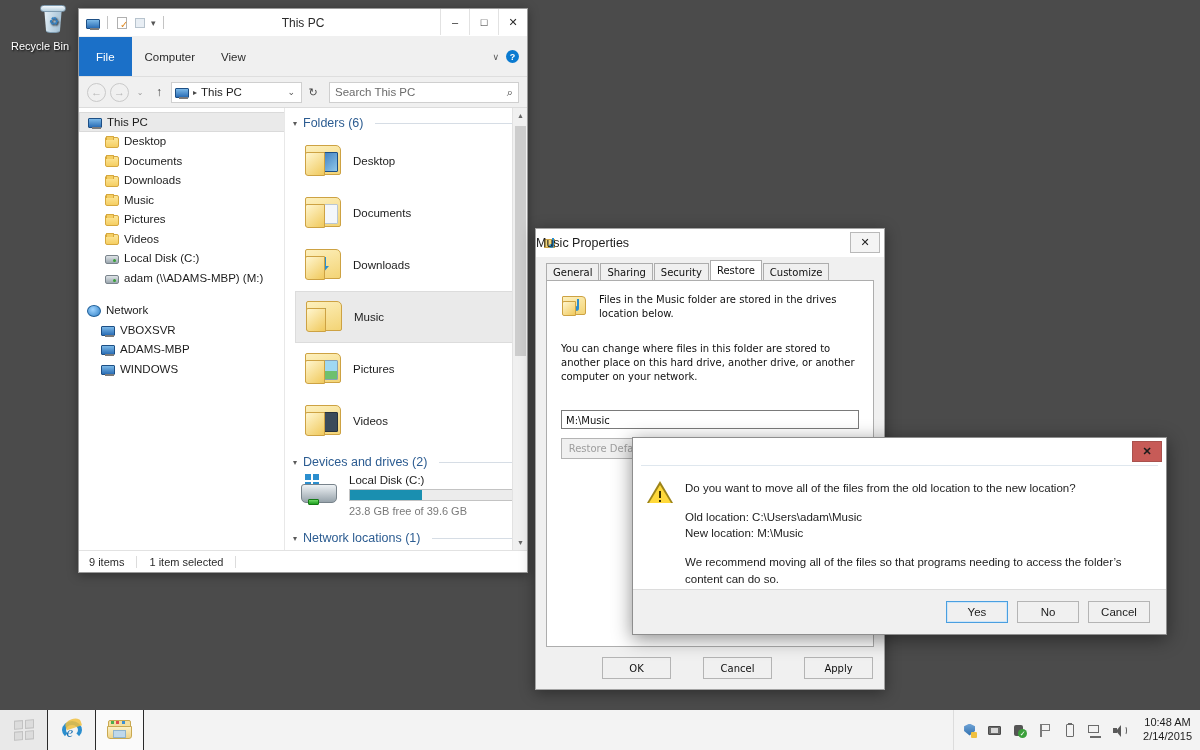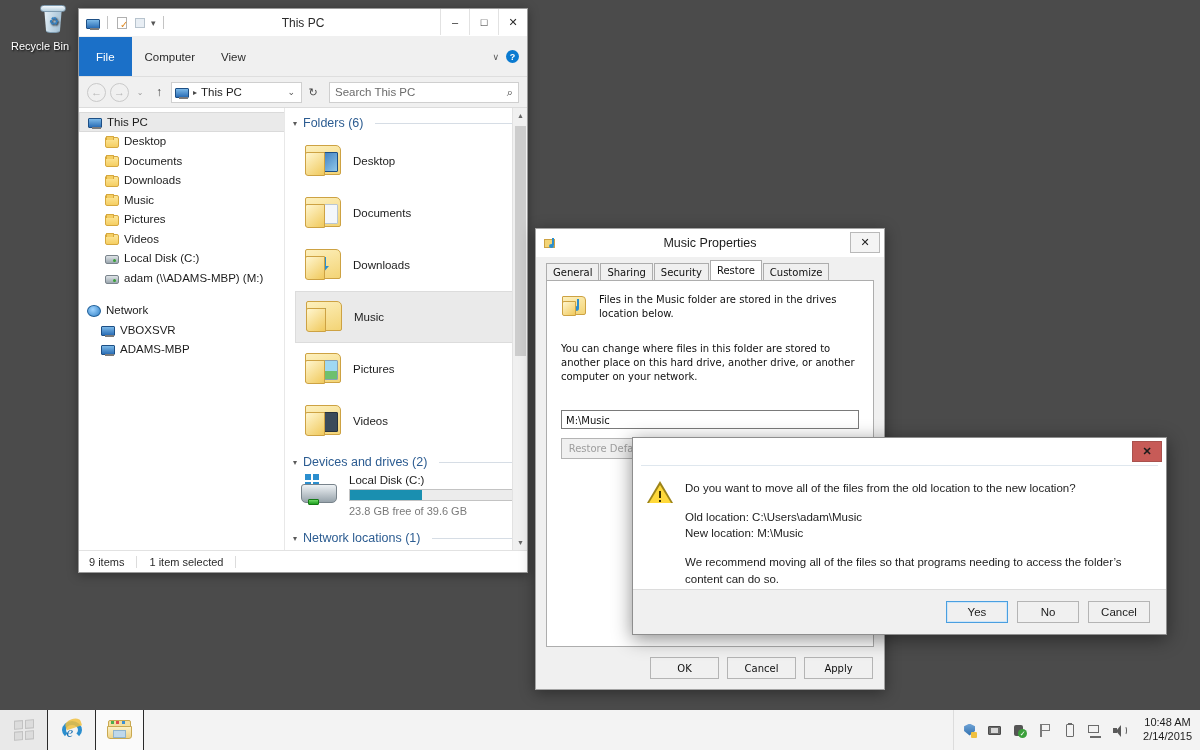--- a/index.html
+++ b/index.html
@@ -220,21 +220,21 @@
     position:absolute; left:535px; top:228px; width:350px; height:462px;
     background:#f0f0f0; border:1px solid #a3a3a3;
     box-shadow:0 3px 14px rgba(0,0,0,.4);
     font-family:"Liberation Sans", sans-serif;
   }
   .dlg-title {
     height:28px; background:#fff; display:flex; align-items:center; position:relative;
   }
   .dlg-title .mini { margin-left:8px; width:14px; height:14px; position:relative; }
   .dlg-title .txt {
-    position:absolute; left:0; right:0; text-align:center; font-size:12.5px; color:#1c1c1c;
+    position:absolute; left:0; right:0; font-size:12.5px; color:#1c1c1c;
   }
   .dlg-close {
     position:absolute; right:4px; top:3px; width:30px; height:21px;
     border:1px solid #b9b9b9; background:#f4f4f4;
     display:flex; align-items:center; justify-content:center; font-size:11px; color:#222;
   }
   .tabstrip { display:flex; align-items:flex-end; padding:6px 0 0 10px; height:23px; gap:1px; }
   .tab {
     font-family:"DejaVu Sans", sans-serif;
     font-size:10px; color:#0f0f0f; padding:2px 6px 2px 6px;
@@ -265,21 +265,21 @@
     height:21px; min-width:93px; border:1px solid #b4b4b4; background:#f0f0f0;
     display:flex; align-items:center; justify-content:center; color:#0f0f0f;
   }
   .sm-btn.disabled { color:#9d9d9d; }
   .dlg-footer {
     position:absolute; bottom:10px; right:11px; display:flex; gap:8px;
   }
   .ft-btn {
     width:69px; height:22px; border:1px solid #b4b4b4; background:#f0f0f0;
     font-family:"DejaVu Sans", sans-serif; font-size:10px; color:#0f0f0f;
-    display:flex; align-items:center; justify-content:center;
+    display:flex; align-items:center; justify-content:center;margin-left:24px;
   }
 
   
   #movedlg {
     position:absolute; left:632px; top:437px; width:535px; height:198px;
     background:#fff; border:1px solid #8e8e8e;
     box-shadow:0 4px 18px rgba(0,0,0,.45);
   }
   .mv-title { height:27px; background:#fff; position:relative; display:flex; align-items:center; }
   .mv-title .txt {
@@ -450,20 +450,24 @@
           <span>Network</span>
         </div>
         <div class="nav-item netchild">
           <span class="ico ico-pc"></span>
           <span>VBOXSVR</span>
         </div>
         <div class="nav-item netchild">
           <span class="ico ico-pc"></span>
           <span>ADAMS-MBP</span>
         </div>
+        <div class="nav-item netchild">
+          <span class="ico ico-pc"></span>
+          <span>WINDOWS</span>
+        </div>
       </div>
 
       <div class="content">
 
         <div class="grouphdr">
           <span class="tri">▾</span>
           <span>Folders (6)</span>
           <span class="rule"></span>
         </div>
 

